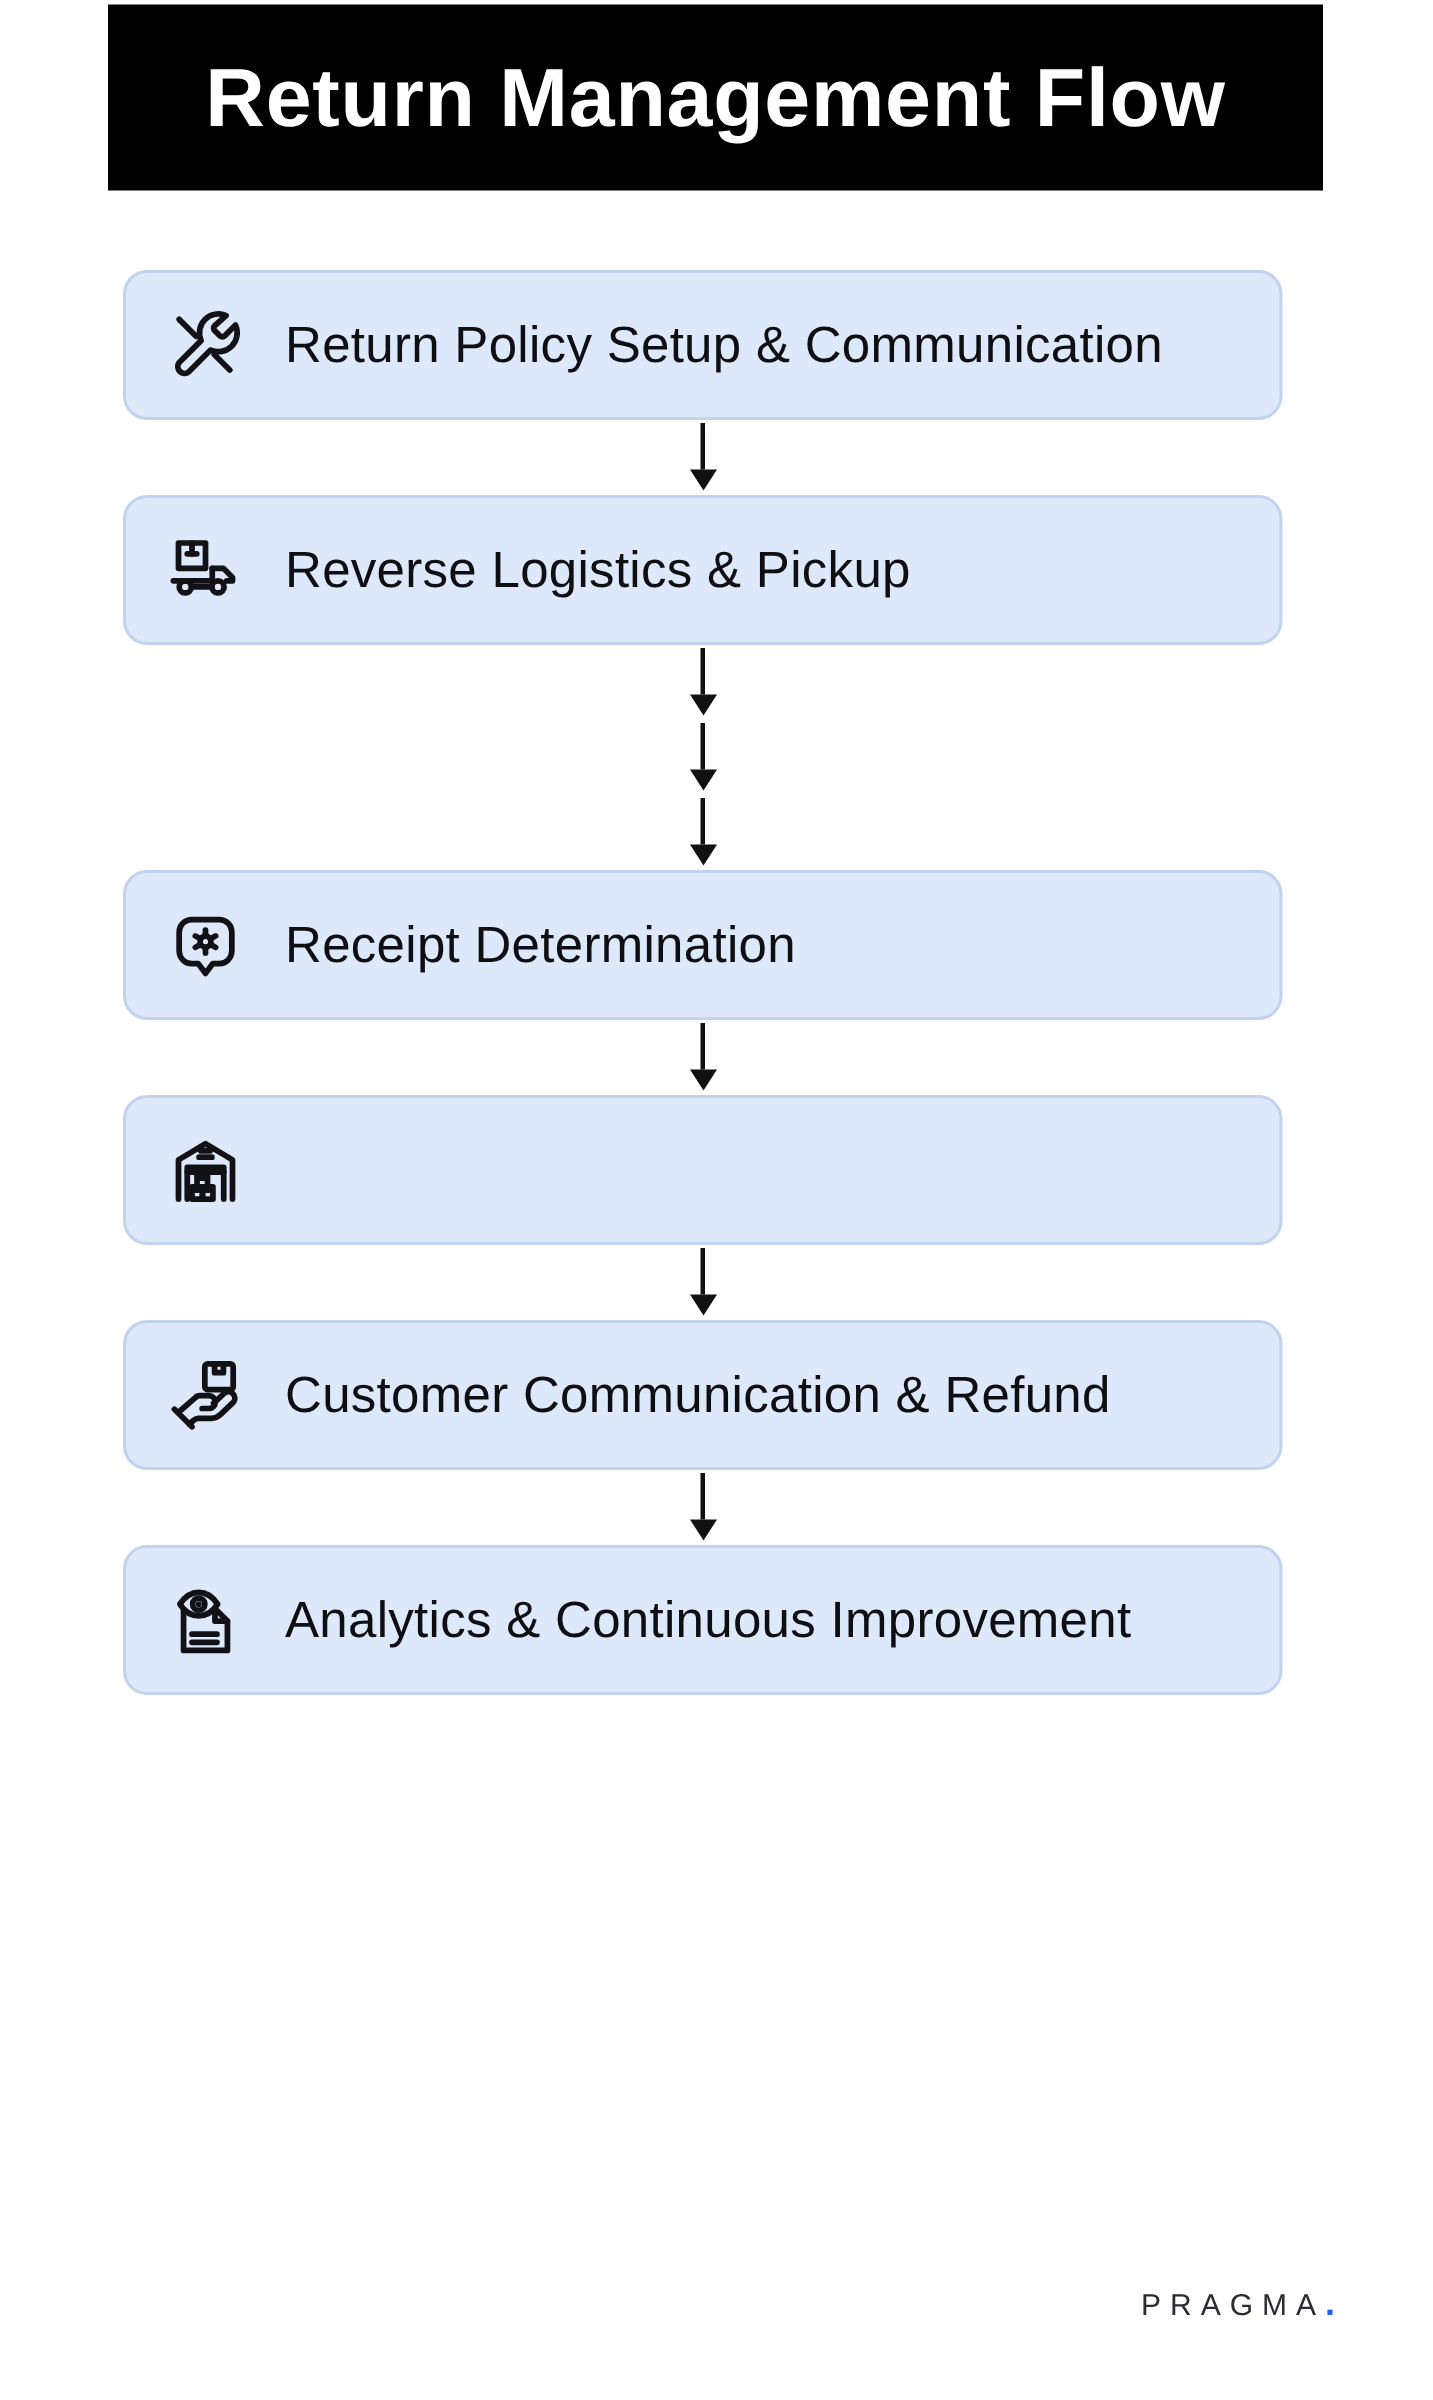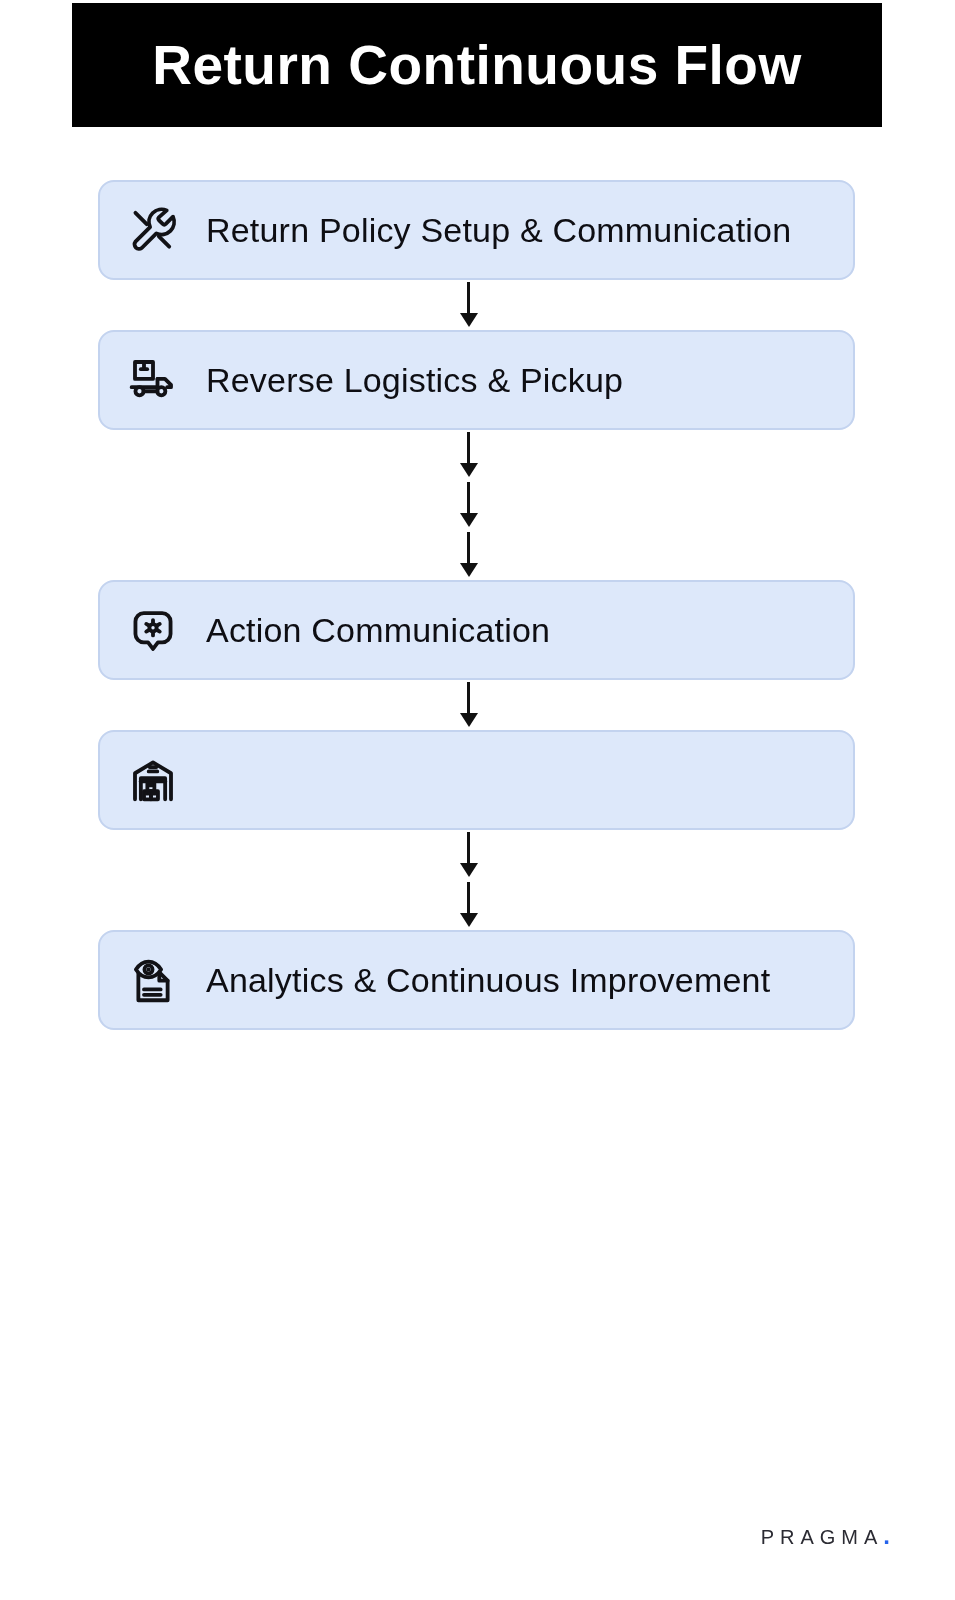--- a/index.html
+++ b/index.html
@@ -32,21 +32,20 @@
   }
   .step-box {
     height: 100px;
     box-sizing: border-box;
     background: var(--box-fill, #dde8fa);
     border: 2px solid var(--box-border, #c3d3ef);
     border-radius: 16px;
     display: flex; align-items: center;
     padding: 0 20px 0 26px;
     gap: 26px;
-    margin-left: 16px;
   }
   .icon {
     width: 54px; height: 54px;
     flex: none;
     color: #121216;
   }
   .icon svg { width: 100%; height: 100%; display: block; }
   .step-label {
     font-size: 34px;
     font-weight: 500;
@@ -82,21 +81,21 @@
     color: var(--accent-dot, #2563eb);
     letter-spacing: 0;
     font-weight: 700;
     font-size: 24px;
   }
 </style>
 </head>
 <body style="--banner-bg: #000000; --banner-text: #ffffff; --box-fill: #dde8fa; --box-border: #c3d3ef; --label-text: #0e0e13; --arrow: #111111; --accent-dot: #2563eb;">
 
 <header class="banner">
-  <h1>Return Continuous Flow</h1>
+  <h1>Return Management Flow</h1>
 </header>
 
 <main class="flow" id="flow">
   <section>
     <div class="step-box">
       <span class="icon">
           <svg viewBox="0 0 24 24" fill="none" stroke="currentColor" stroke-width="1.7" stroke-linecap="round" stroke-linejoin="round">
             <path d="M4.2 4.4l5 5"></path>
             <path d="M14.6 14.8l4.6 4.6"></path>
     <path d="M14.7 6.3a1 1 0 0 0 0 1.4l1.6 1.6a1 1 0 0 0 1.4 0l3.2-3.2a5.6 5.6 0 0 1-7.4 7.4l-6.5 6.5a2 2 0 0 1-2.8-2.8l6.5-6.5a5.6 5.6 0 0 1 7.4-7.4l-3.4 3z"></path>
@@ -149,21 +148,21 @@
 
   <section>
     <div class="step-box">
       <span class="icon">
           <svg viewBox="0 0 24 24" fill="none" stroke="currentColor" stroke-width="1.7" stroke-linecap="round" stroke-linejoin="round">
             <path d="M4.2 8.2A3.7 3.7 0 0 1 7.9 4.5h8.2a3.7 3.7 0 0 1 3.7 3.7v5.6a3.7 3.7 0 0 1-3.7 3.7h-1.9L12 20.4l-2.2-2.9H7.9a3.7 3.7 0 0 1-3.7-3.7z"></path>
     <circle cx="12" cy="11" r="1.6"></circle>
     <path d="M12 7.6v1.3M12 13.1v1.3M9 9.3l1.2.7M13.8 12l1.2.7M9 12.7l1.2-.7M13.8 10l1.2-.7"></path>
           </svg>
         </span>
-      <span class="step-label">Action Communication</span>
+      <span class="step-label">Receipt Determination</span>
     </div>
     <div class="arrow">
       <div class="shaft"></div>
       <div class="head"></div>
     </div>
   </section>
 
   <section>
     <div class="step-box">
       <span class="icon">
@@ -179,20 +178,32 @@
           </svg>
         </span>
     </div>
     <div class="arrow">
       <div class="shaft"></div>
       <div class="head"></div>
     </div>
   </section>
 
   <section>
+    <div class="step-box">
+      <span class="icon">
+          <svg viewBox="0 0 24 24" fill="none" stroke="currentColor" stroke-width="1.7" stroke-linecap="round" stroke-linejoin="round">
+            <rect x="11.8" y="2.8" width="8.4" height="7.6" rx="0.8"></rect>
+            <path d="M14.7 2.8v2.6h2.6V2.8"></path>
+    <path d="M11 16h2a1.9 1.9 0 1 0 0-3.8h-2.6c-.6 0-1.1.2-1.4.6L4.6 16.6"></path>
+    <path d="M7.2 20.6l1.4-1.2c.3-.3.8-.5 1.3-.5h3.8c1 0 2-.4 2.7-1.1l3.9-3.7a1.9 1.9 0 0 0-2.6-2.7l-3.3 3"></path>
+    <path d="M2.8 16.2l5.2 5.2"></path>
+          </svg>
+        </span>
+      <span class="step-label">Customer Communication &amp; Refund</span>
+    </div>
     <div class="arrow">
       <div class="shaft"></div>
       <div class="head"></div>
     </div>
   </section>
 
   <section>
     <div class="step-box">
       <span class="icon">
           <svg viewBox="0 0 24 24" fill="none" stroke="currentColor" stroke-width="1.7" stroke-linecap="round" stroke-linejoin="round">

